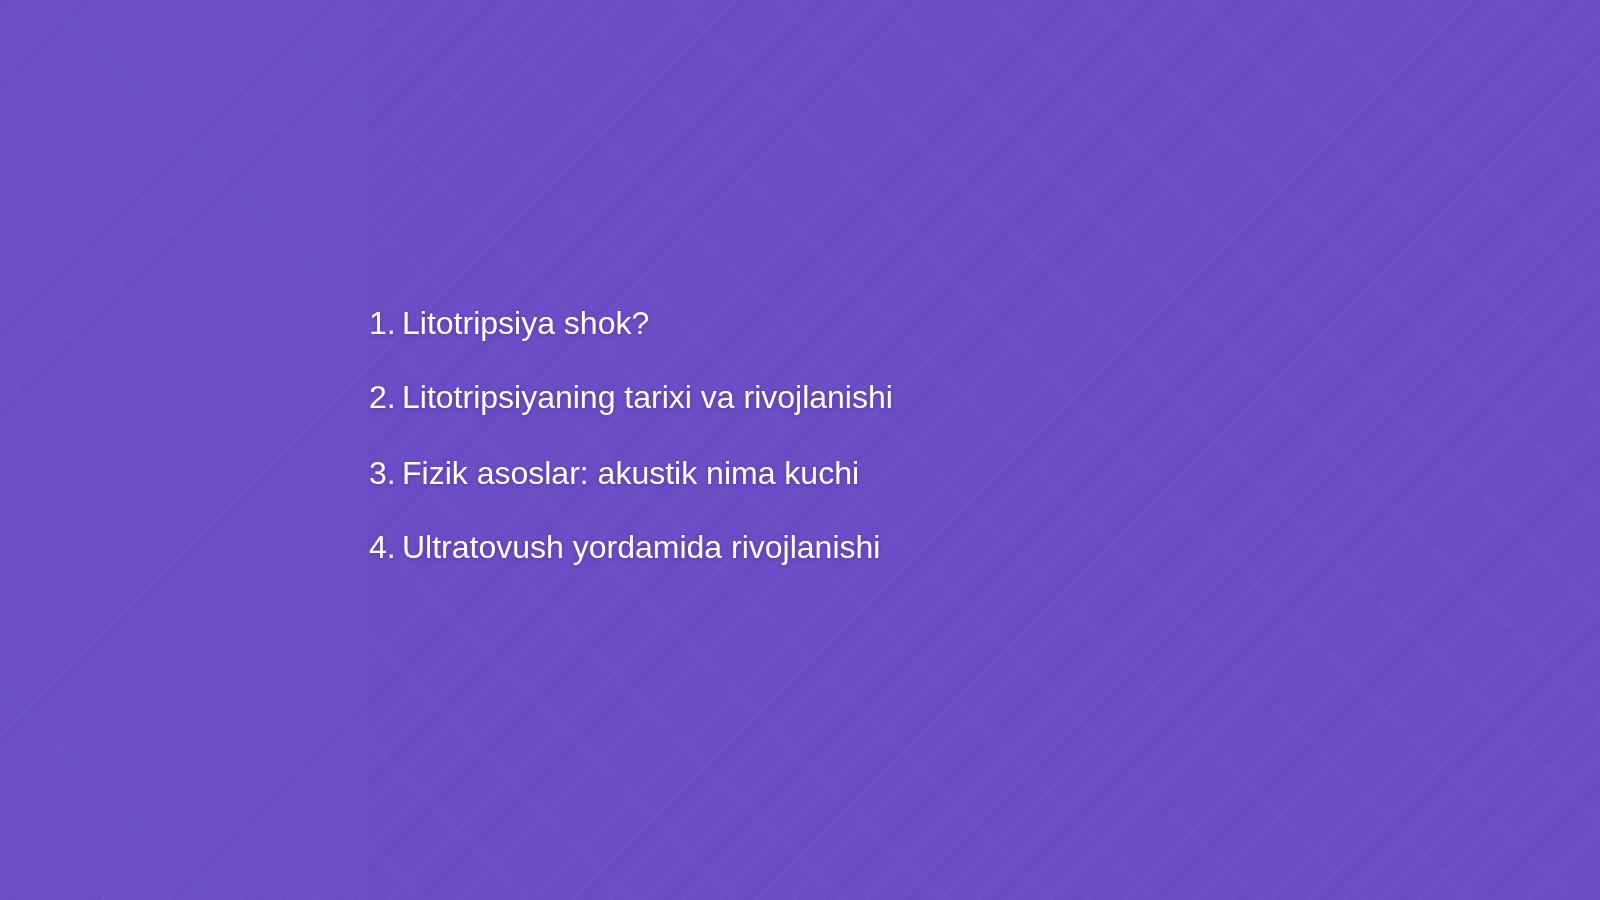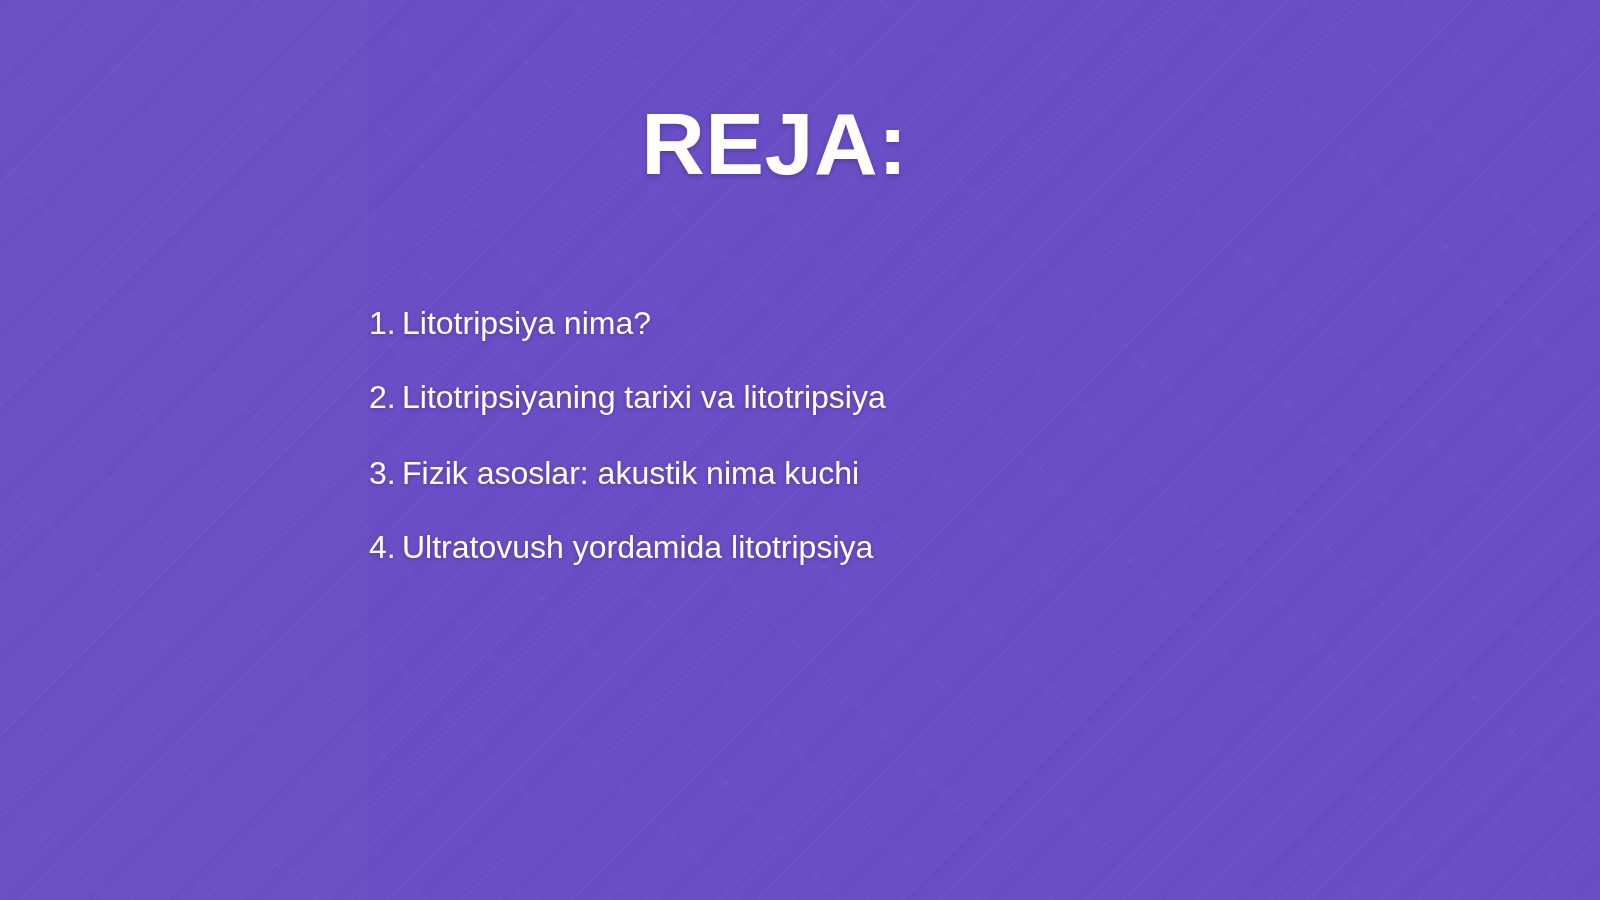--- a/index.html
+++ b/index.html
@@ -122,39 +122,38 @@
 </style>
 </head>
 <body>
 
 <div class="slide">
 
   <div class="texture-stripes"></div>
   <div class="texture-blotches"></div>
   <div class="seam-band"></div>
 
-  <div class="slide-title">REJA:</div>
 
   <div class="agenda-list">
 
     <div class="agenda-item">
       <span class="agenda-num">1.</span>
-      <span class="agenda-text">Litotripsiya nima?</span>
+      <span class="agenda-text">Litotripsiya shok?</span>
     </div>
 
     <div class="agenda-item">
       <span class="agenda-num">2.</span>
-      <span class="agenda-text">Litotripsiyaning tarixi va litotripsiya</span>
+      <span class="agenda-text">Litotripsiyaning tarixi va rivojlanishi</span>
     </div>
 
     <div class="agenda-item">
       <span class="agenda-num">3.</span>
       <span class="agenda-text">Fizik asoslar: akustik nima kuchi</span>
     </div>
 
     <div class="agenda-item">
       <span class="agenda-num">4.</span>
-      <span class="agenda-text">Ultratovush yordamida litotripsiya</span>
+      <span class="agenda-text">Ultratovush yordamida rivojlanishi</span>
     </div>
 
   </div>
 
 </div>
 
 </body></html>

